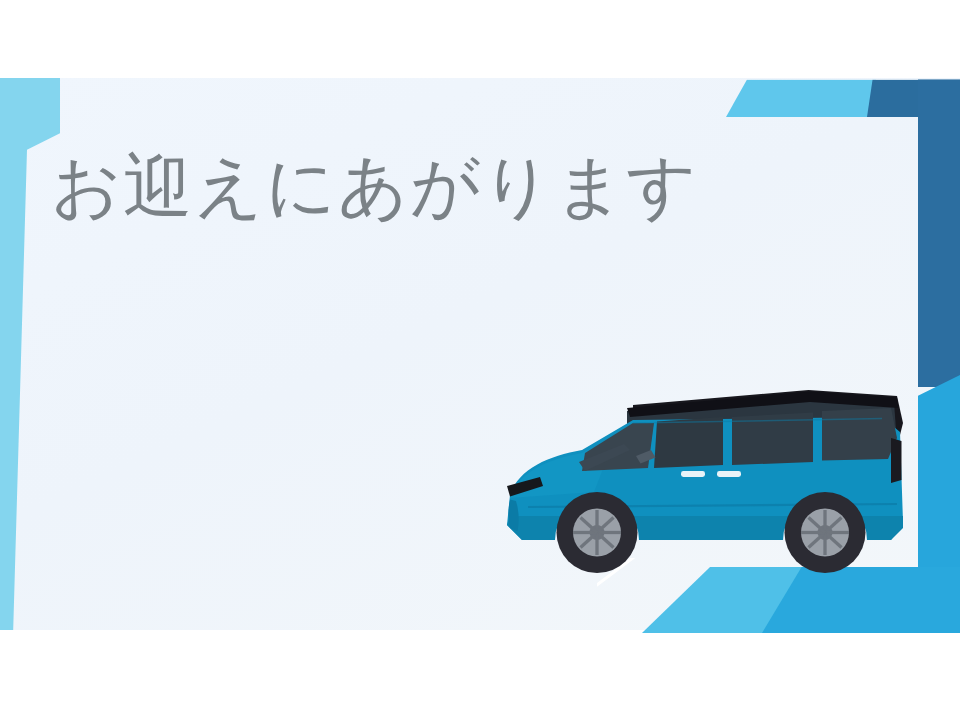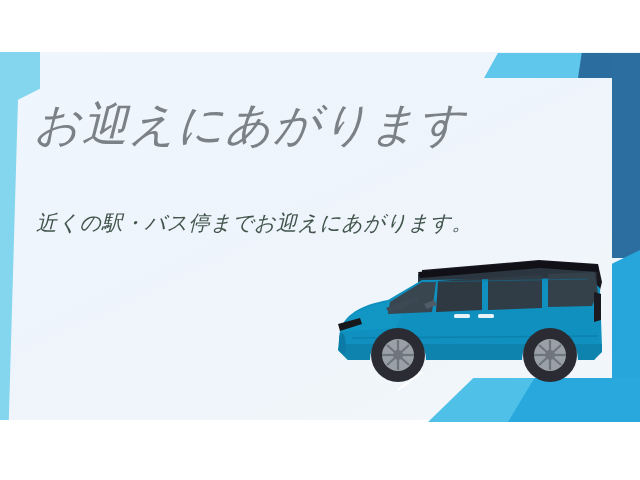--- a/index.html
+++ b/index.html
@@ -13,21 +13,20 @@
     overflow: hidden;
     font-family: "DejaVu Sans", "Liberation Sans", sans-serif;
   }
 
   #banner {
     position: relative;
     width: 640px;
     height: 480px;
     background: #ffffff;
     overflow: hidden;
-    font-style: italic;
   }
 
   
   .card {
     position: absolute;
     left: 0;
     top: 52px;
     width: 640px;
     height: 368px;
     background: linear-gradient(155deg, #f0f6fd 0%, #eef4fb 45%, #f3f7fa 100%);
@@ -176,21 +175,20 @@
   <div class="top-para-dark"></div>
   <div class="right-strip-dark"></div>
   <div class="right-strip-light"></div>
   <div class="bottom-para-a"></div>
   <div class="bottom-para-b"></div>
   <div class="diag-line"></div>
 
   <div class="title">お迎えにあがります</div>
 
   <div class="body-text">
-    <span class="body-line">近くの駅・バス停までお迎えにあがります。</span>
   </div>
 
   <div class="car">
     <svg width="290" height="140" viewBox="0 0 290 140" xmlns="http://www.w3.org/2000/svg">
 
       <path d="M96 18 L213 8 L272 12 L276 30 L272 46 L96 46 Z" fill="#17171d"></path>
 
       <path d="M92 22 L212 12 L270 16 L272 44 L92 48 Z" fill="#2b3640"></path>
 
       <path d="M14 78

